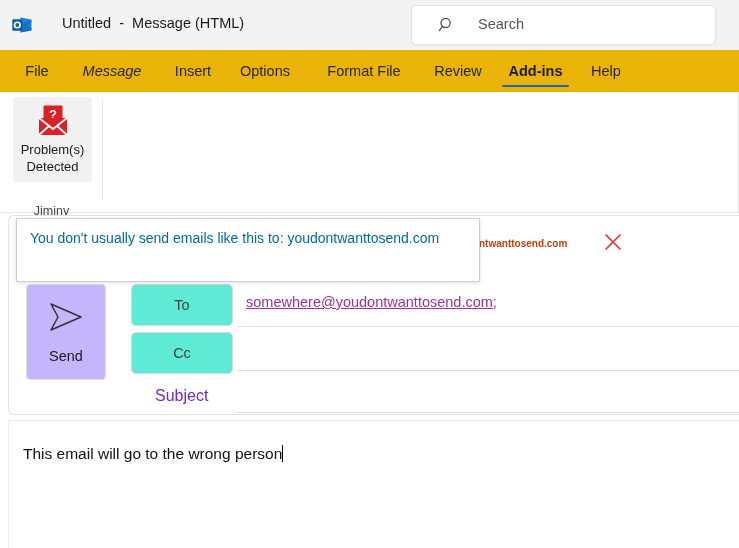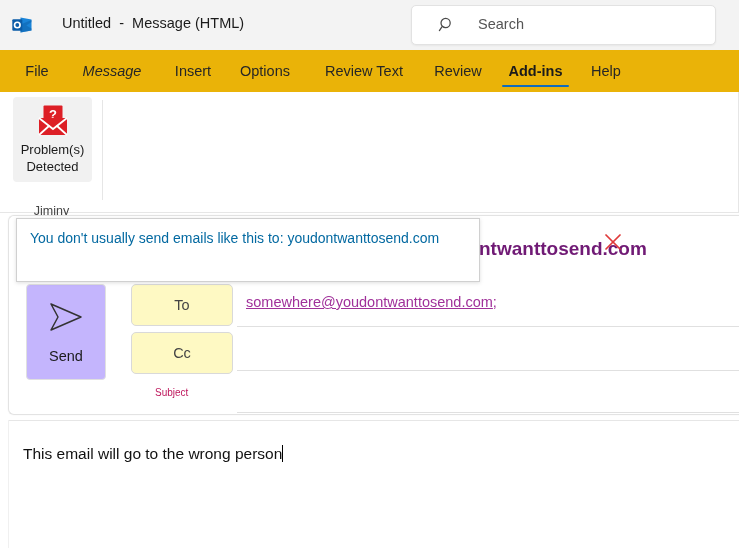--- a/index.html
+++ b/index.html
@@ -160,23 +160,23 @@
 
   
   .alert-row {
     position: absolute;
     left: 0; top: 0;
     width: 731px; height: 62px;
   }
   .alert-text {
     position: absolute;
     left: 470px; top: 22px;
-    font-size: 19px;
+    font-size: 10px;
     font-weight: bold;
-    color: #701a75;
+    color: #c2410c;
     white-space: nowrap;
   }
   .alert-dismiss {
     position: absolute;
     left: 594px; top: 16px;
     width: 20px; height: 20px;
     cursor: default;
   }
 
   
@@ -203,21 +203,21 @@
     color: #1b1b1b;
   }
 
   
   .field-btn {
     position: absolute;
     left: 122px;
     width: 100px; height: 40px;
     border: 1px solid #d9d9d9;
     border-radius: 5px;
-    background: #fef9c3;
+    background: #5eead4;
     display: flex;
     align-items: center;
     justify-content: center;
     font-size: 14.5px;
     color: #444444;
     cursor: default;
   }
   .field-btn.to { top: 68px; }
   .field-btn.cc { top: 116px; }
 
@@ -240,22 +240,22 @@
     cursor: default;
   }
   .recipient .semi {
     color: #a0309a;
     text-decoration: none;
   }
 
   .subject-label {
     position: absolute;
     left: 146px; top: 171px;
-    font-size: 10px;
-    color: #be185d;
+    font-size: 16px;
+    color: #6d28d9;
   }
   .subject-value {
     position: absolute;
     left: 228px; top: 158px;
     width: 503px; height: 38px;
     border-bottom: 1px solid #e0e0e0;
   }
 
   
   .body-divider {
@@ -346,21 +346,21 @@
       <div class="tab" style="left: 70px; width: 84px; justify-content: center; font-style: italic;">
         <span>Message</span>
       </div>
       <div class="tab" style="left: 162px; width: 62px; justify-content: center;">
         <span>Insert</span>
       </div>
       <div class="tab" style="left: 228px; width: 74px; justify-content: center;">
         <span>Options</span>
       </div>
       <div class="tab" style="left: 309px; width: 110px; justify-content: center;">
-        <span>Review Text</span>
+        <span>Format File</span>
       </div>
       <div class="tab" style="left: 424px; width: 68px; justify-content: center;">
         <span>Review</span>
       </div>
       <div class="tab active" style="left: 502px; width: 67px; justify-content: center;">
         <span>Add-ins</span>
       </div>
       <div class="tab" style="left: 583px; width: 46px; justify-content: center;">
         <span>Help</span>
       </div>

